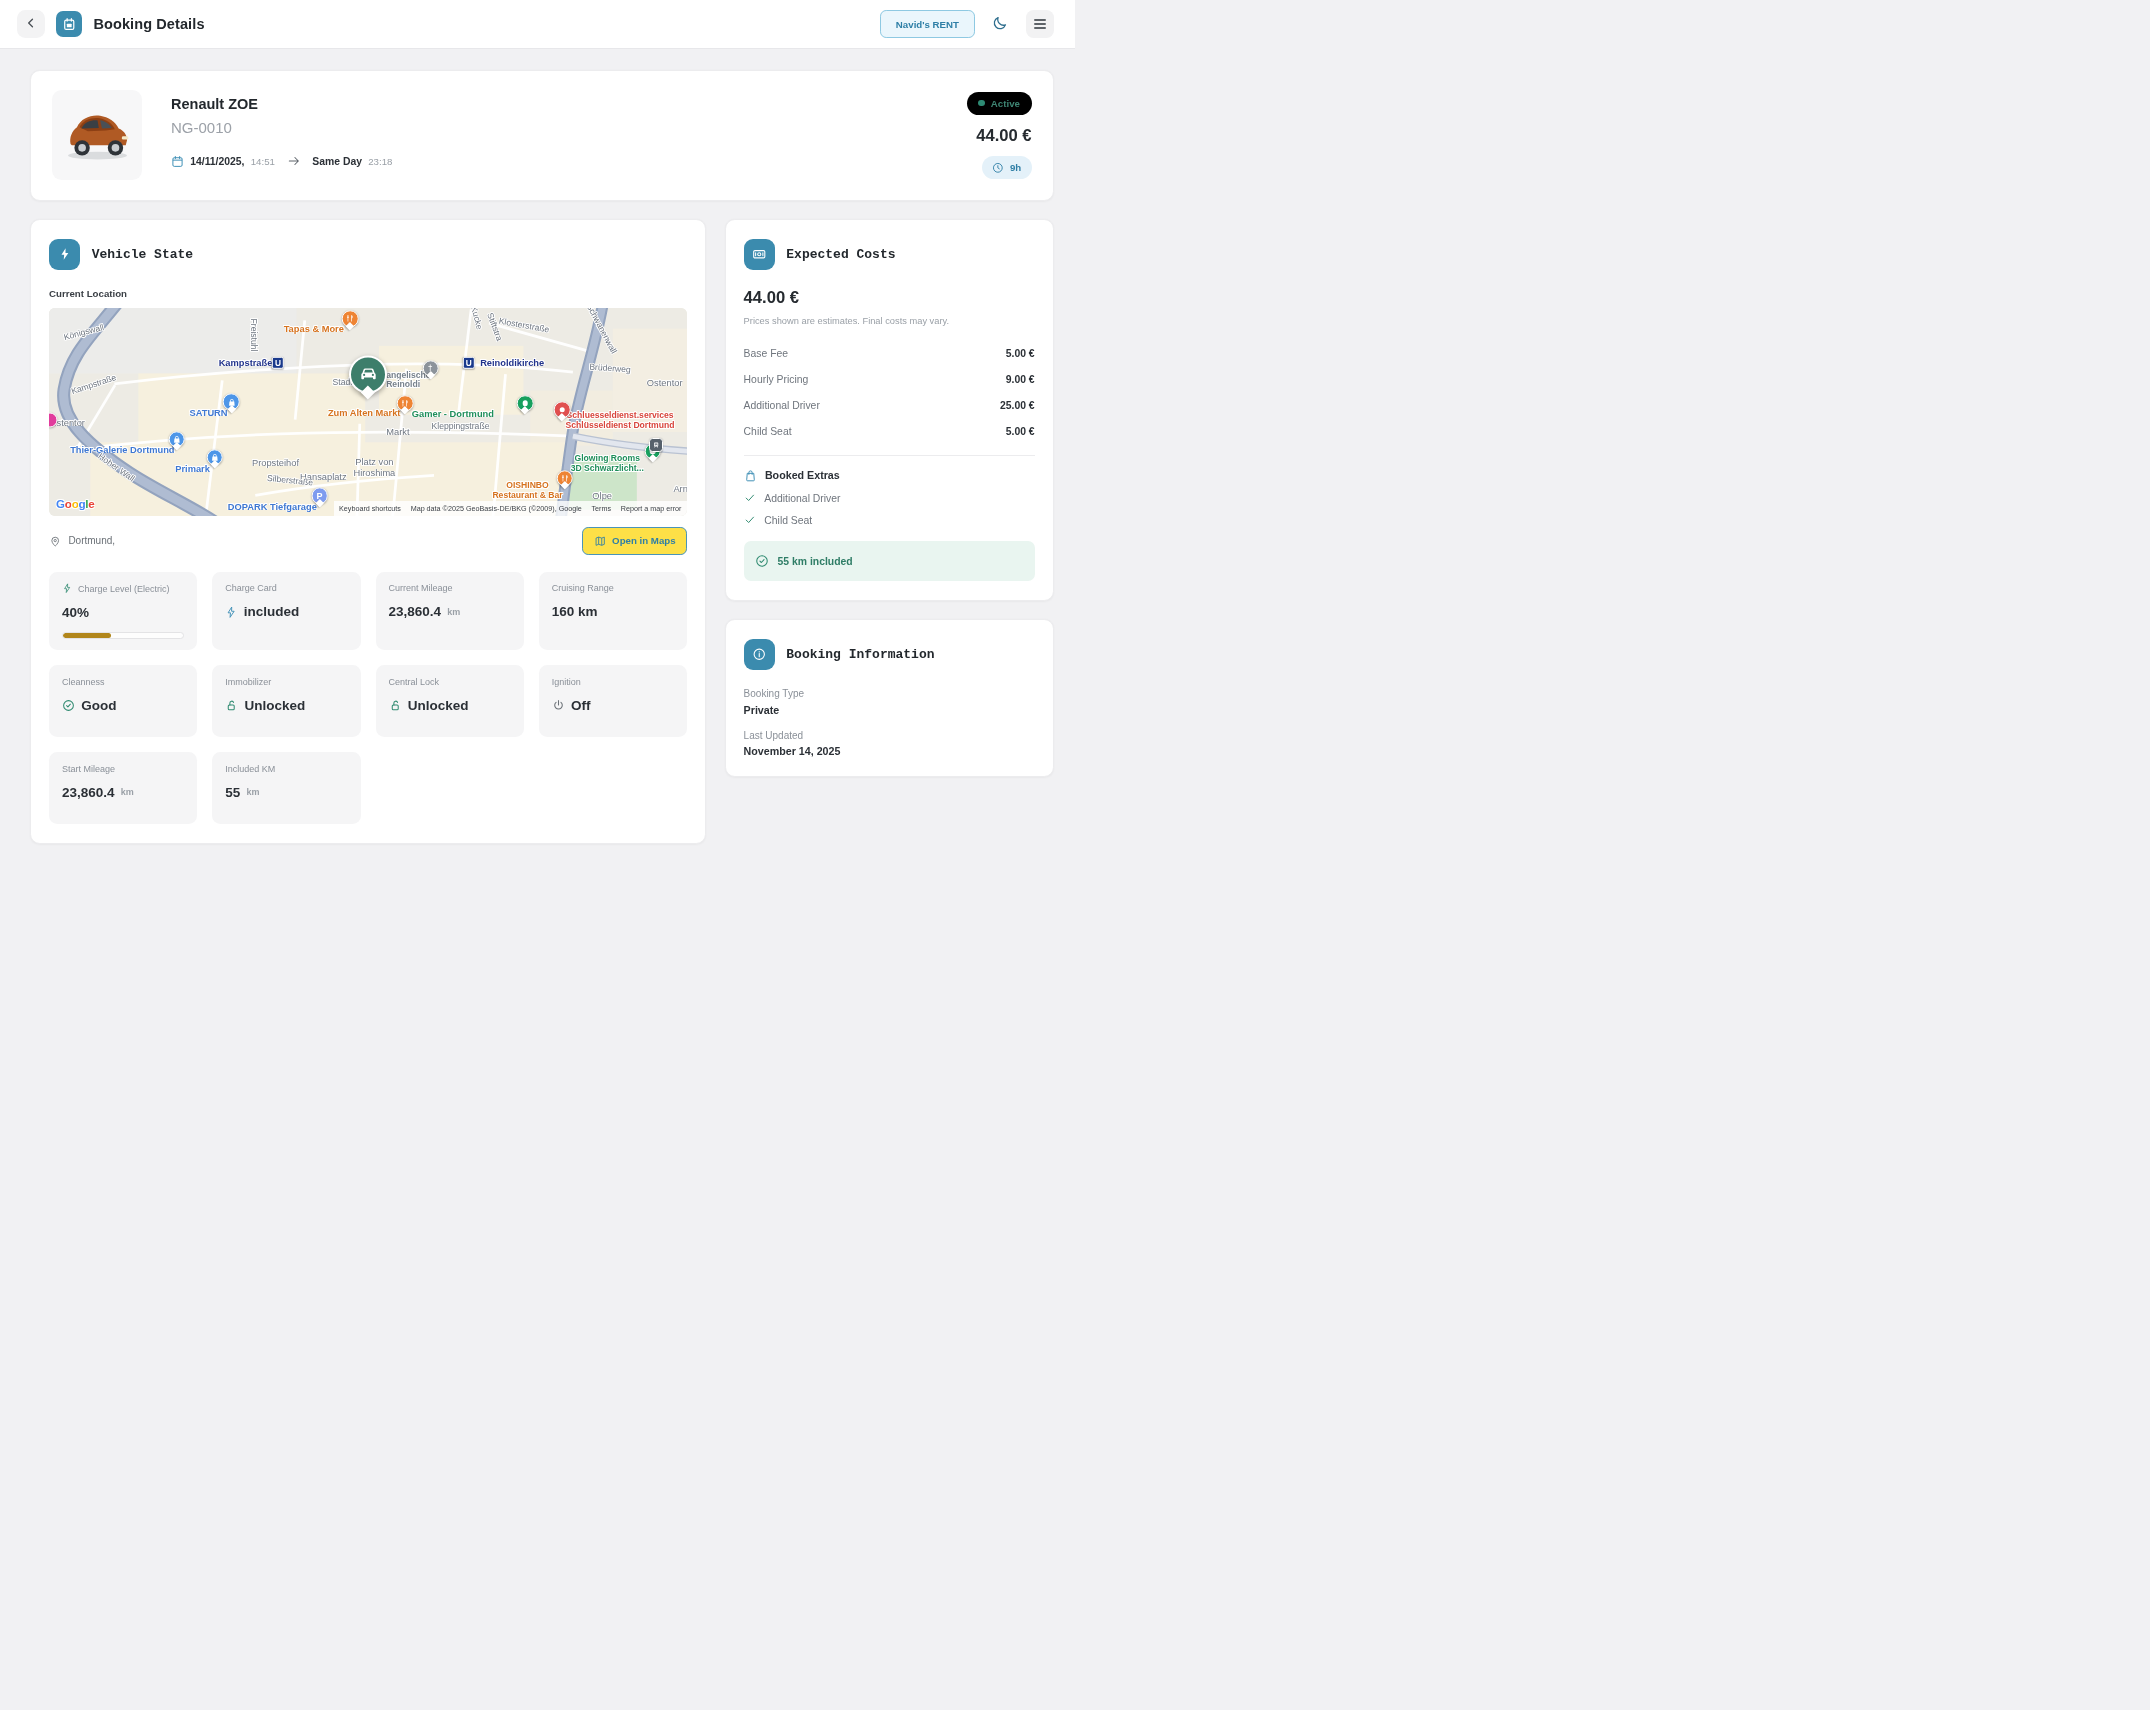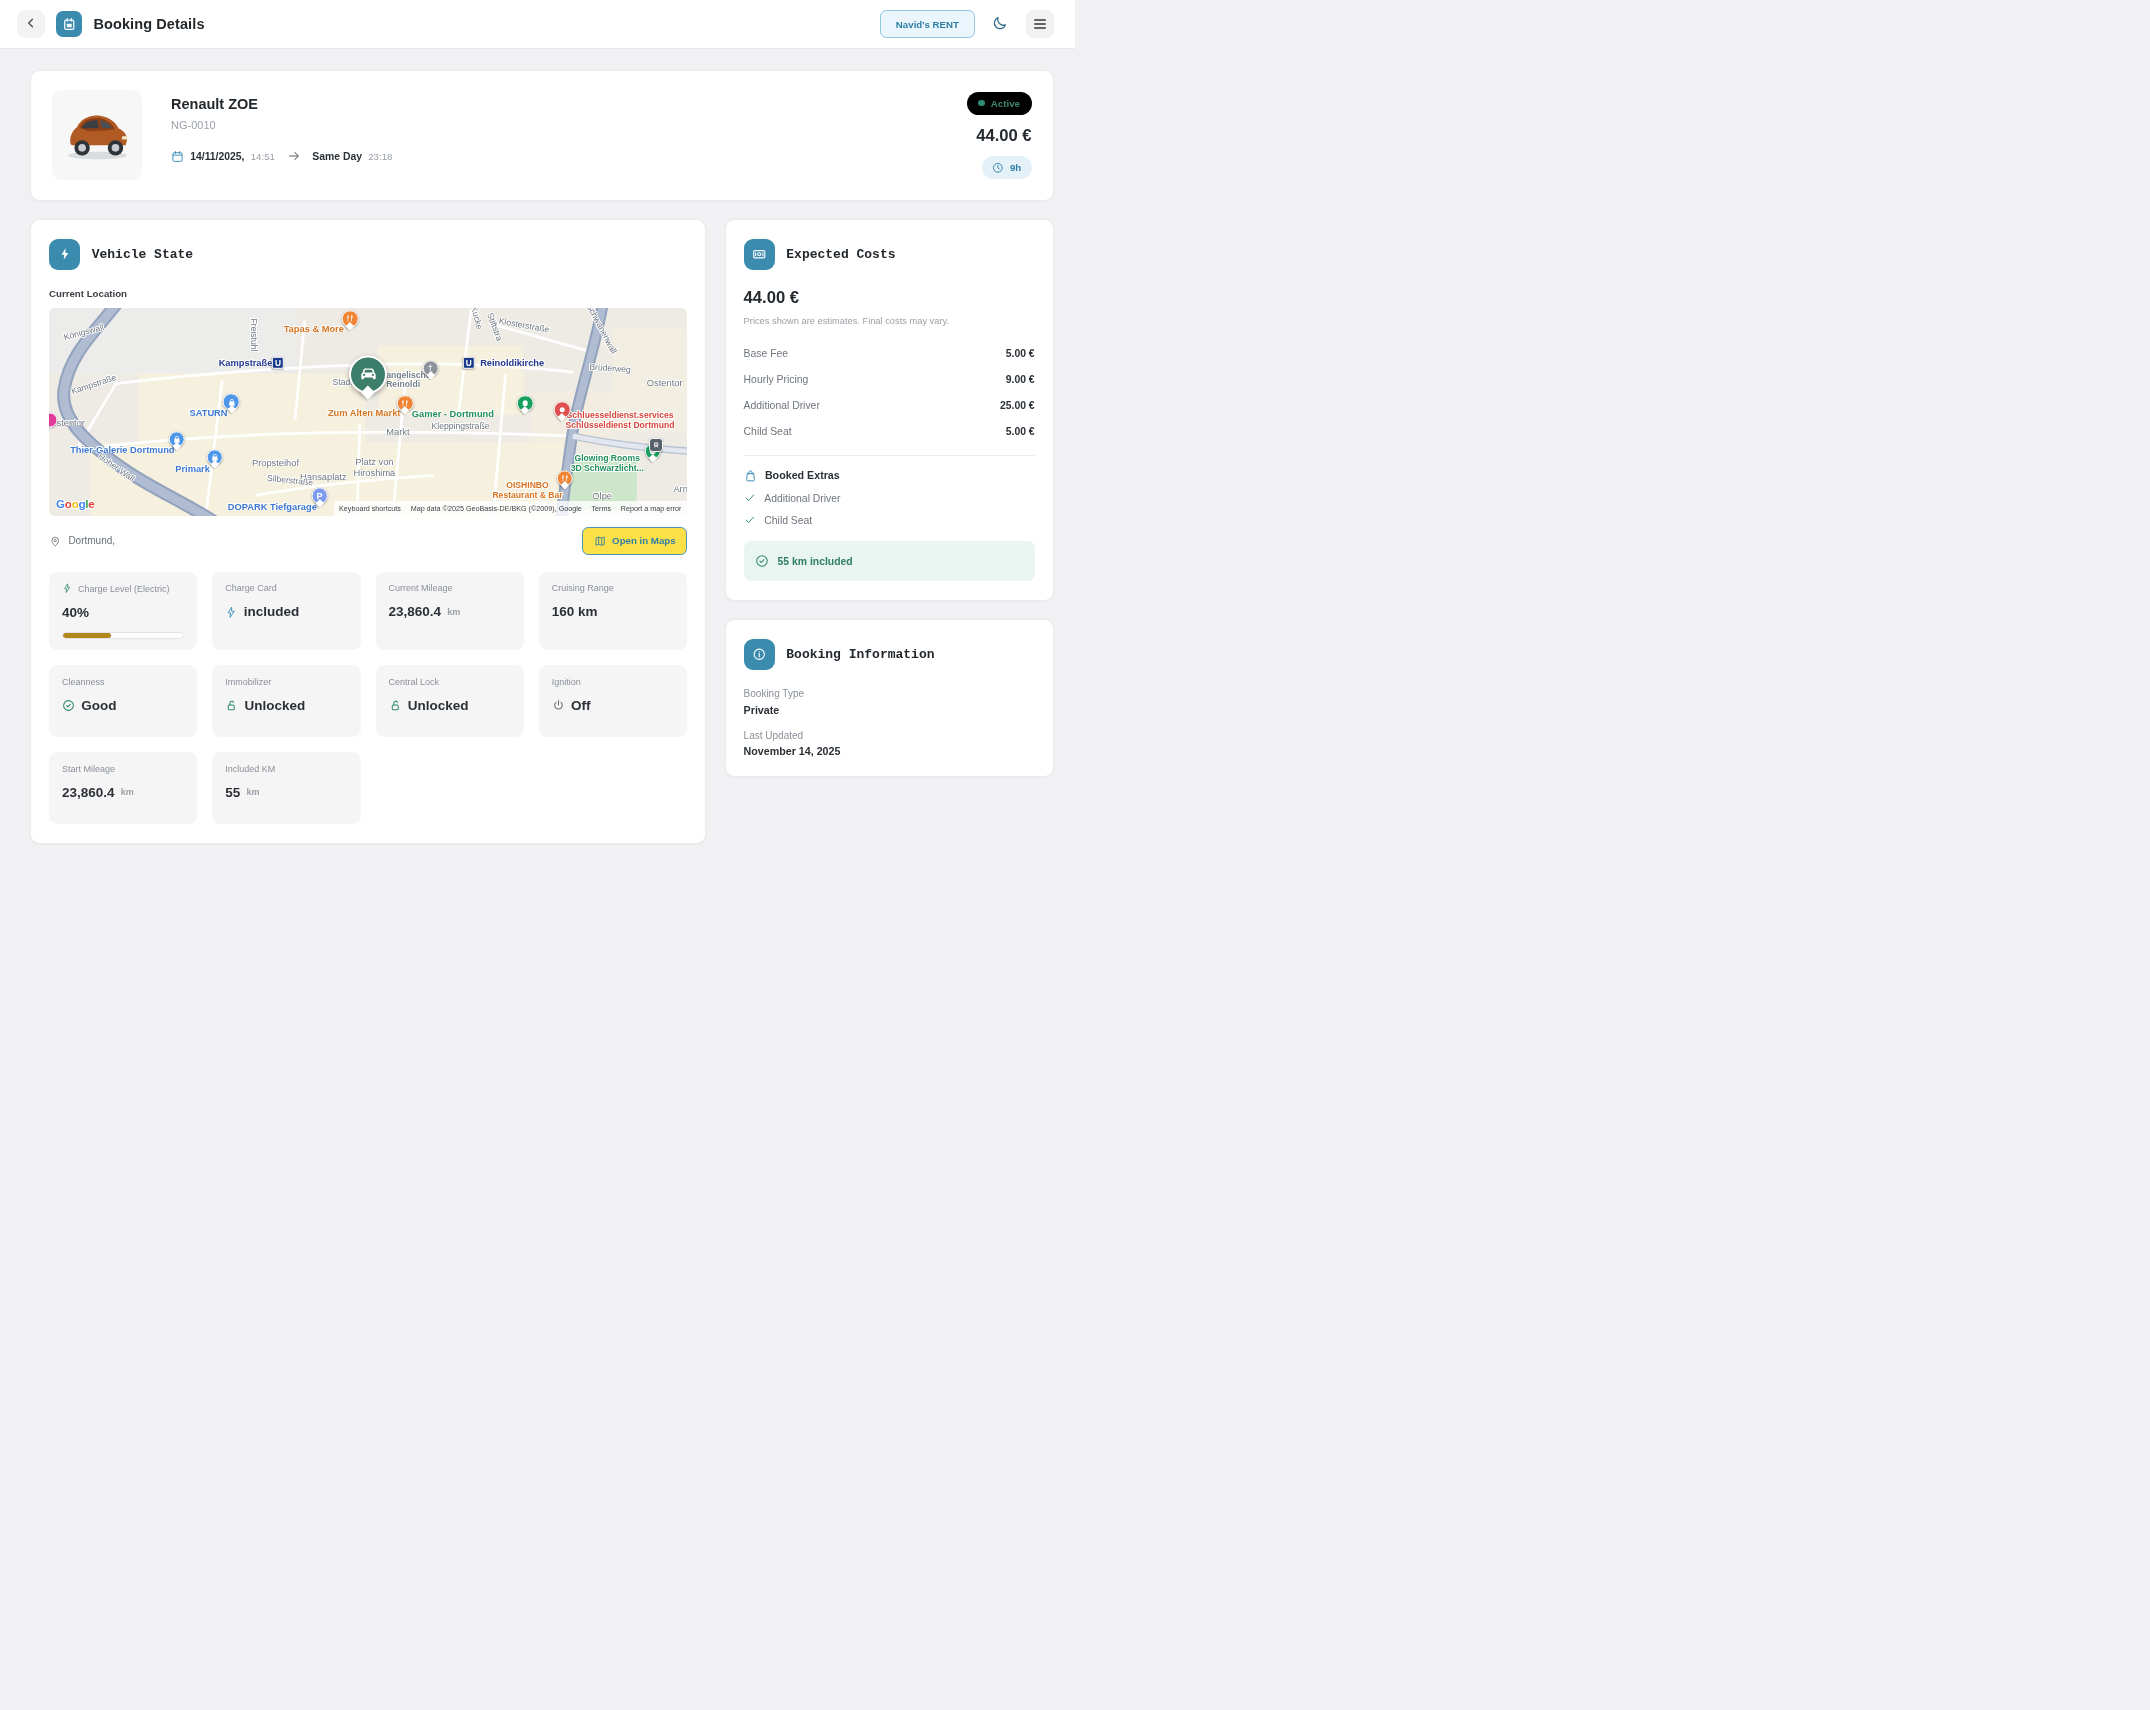--- a/index.html
+++ b/index.html
@@ -19,21 +19,21 @@
   .menu-btn i { display:block; width:12.4px; height:1.4px; background:#5E6368; border-radius:1.4px; }
 
   .page { padding:21px 21.4px 28px 30px; }
 
   
   .card { background:#fff; border:0.7px solid #ECECEE; border-radius:9.7px; box-shadow:0 0.7px 2.1px rgba(20,25,30,.04); }
   .summary { display:flex; padding:19.3px 21px; gap:29px; }
   .car-thumb { width:90px; height:90px; background:#F7F7F8; border-radius:9.7px; display:flex; align-items:center; justify-content:center; flex-shrink:0; }
   .sum-mid { flex:1; padding-top:5.5px; }
   .sum-name { font-size:14.5px; font-weight:700; color:#23282D; }
-  .sum-plate { font-size:11px; color:#9CA1A8; margin-top:7px; }
+  .sum-plate { font-size:15px; color:#9CA1A8; margin-top:7px; }
   .sum-dates { display:flex; align-items:center; gap:6.2px; margin-top:18.6px; font-size:10.4px; }
   .d-bold { font-weight:700; color:#2B3036; }
   .d-gray { color:#9AA0A7; font-size:9.7px; }
   .sum-right { display:flex; flex-direction:column; align-items:flex-end; justify-content:space-between; padding:1.4px 0; }
   .pill { display:inline-flex; align-items:center; gap:6.2px; border-radius:690px; font-weight:700; }
   .pill-active { background:#000000; color:#3E8573; font-size:9.7px; padding:6.2px 11.7px; }
   .pill-active .dot { width:6.2px; height:6.2px; border-radius:50%; background:#2E8B74; }
   .sum-price { font-size:16.6px; font-weight:800; color:#262B30; }
   .pill-dur { background:#E4F1F9; color:#2F7FA6; font-size:9.7px; padding:5.5px 10.4px; }
 

